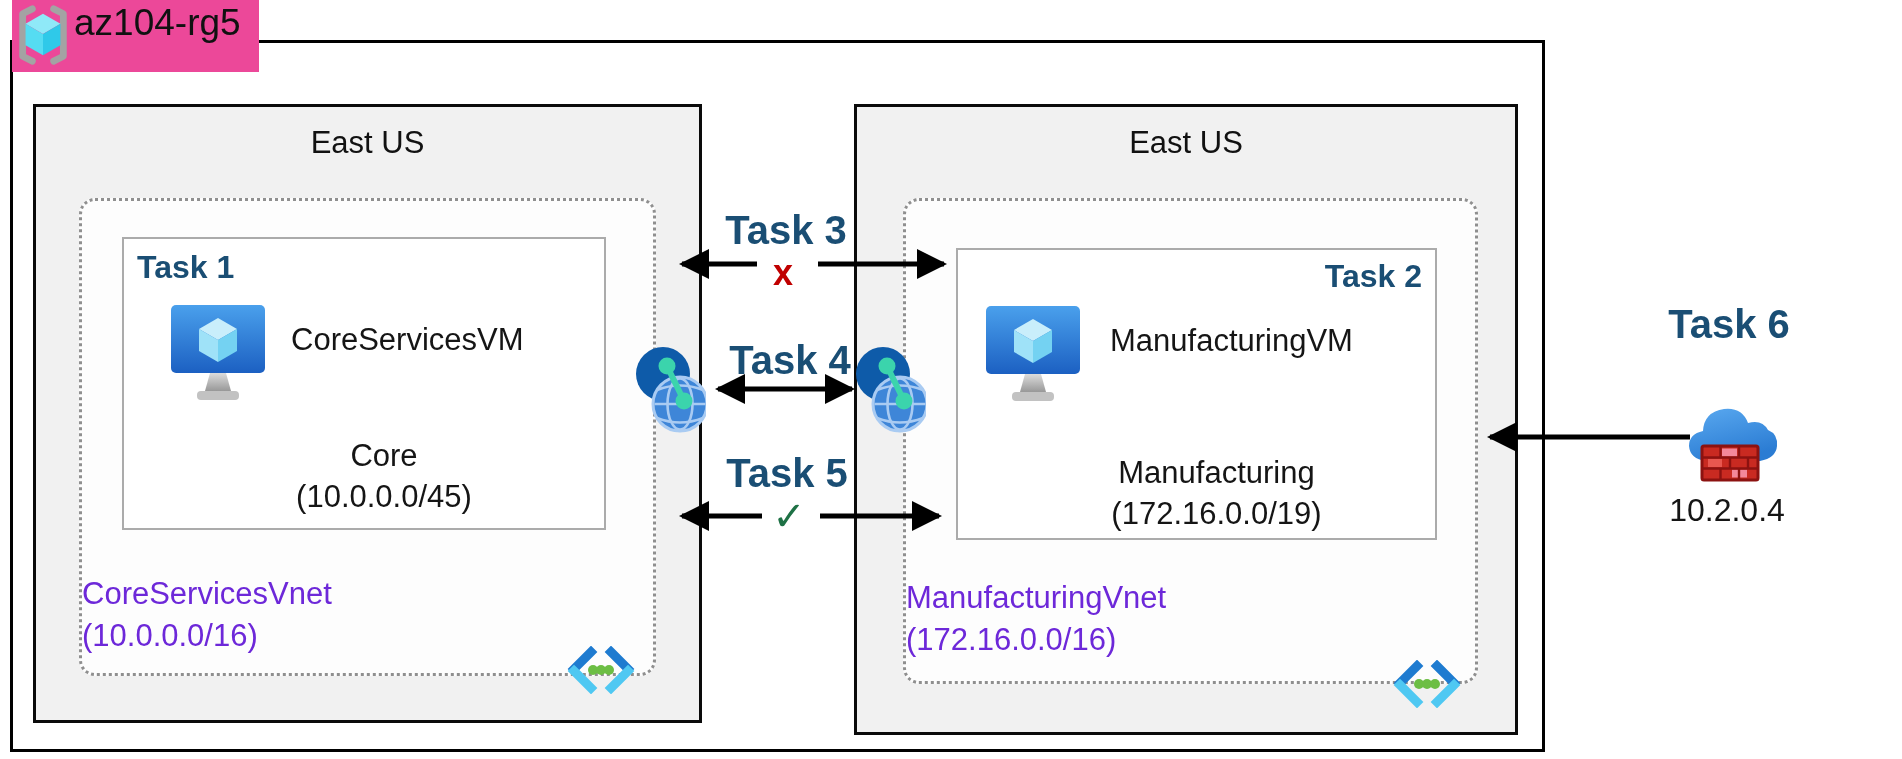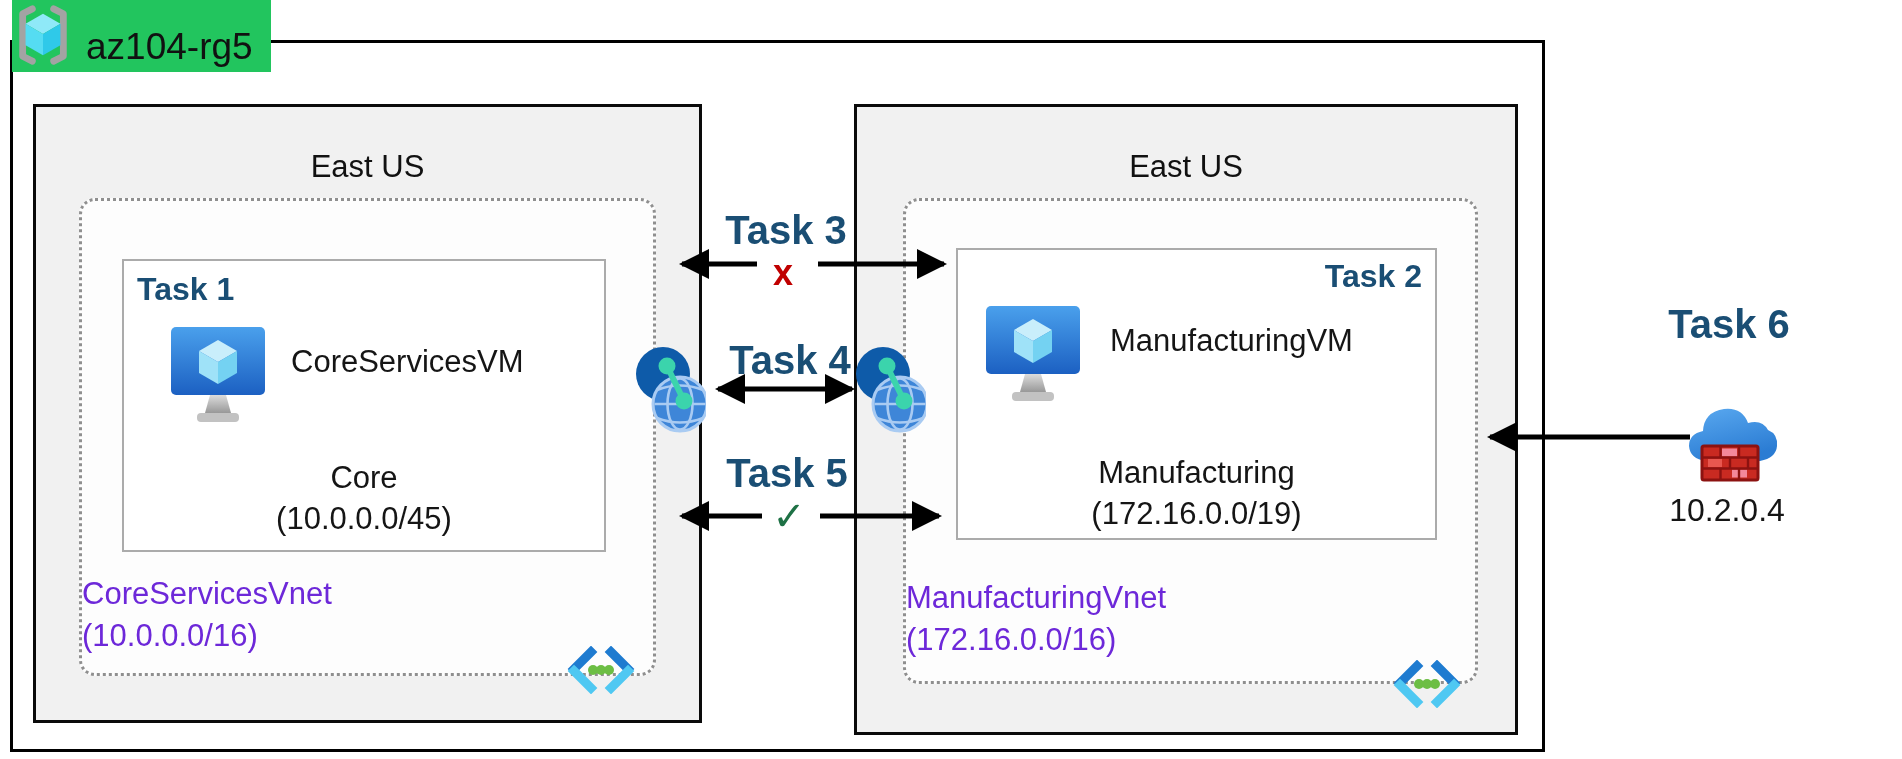--- a/index.html
+++ b/index.html
@@ -6,57 +6,57 @@
   .canvas {
     position:relative; width:1902px; height:759px; background:#ffffff;
     font-family:"Liberation Sans", "DejaVu Sans", sans-serif; color:#1a1a1a; overflow:hidden;
   }
   .rg-box {
     position:absolute; left:10px; top:40px; width:1535px; height:712px;
     border:3px solid #000000; box-sizing:border-box;
   }
   .rg-label {
     position:absolute; left:12px; top:0px; z-index:5;
-    display:flex; align-items:flex-end; gap:12px;
-    background:#22c55e; padding:2px 18px 4px 0;
+    display:flex; align-items:flex-start; 
+    background:#ec4899; padding:2px 18px 4px 0;
   }
   .rg-label-text { font-size:37px; color:#111; white-space:nowrap; }
 
   .region {
     position:absolute; background:#f1f1f1; border:3px solid #0a0a0a; box-sizing:border-box;
   }
   #region-left  { left:33px;  top:104px; width:669px; height:619px; }
   #region-right { left:854px; top:104px; width:664px; height:631px; }
   .region-title {
     position:absolute; top:18px; left:0; width:100%; text-align:center;
-    font-size:31px; color:#111;margin-top:24px;
+    font-size:31px; color:#111;
   }
   .vnet {
     position:absolute; background:#fdfdfd; border:3px dotted #8f8f8f;
     border-radius:16px; box-sizing:border-box;
   }
   #vnet-left  { left:43px; top:91px; width:577px; height:478px; }
   #vnet-right { left:46px; top:91px; width:575px; height:486px; }
 
   .subnet {
     position:absolute; background:#ffffff; border:2px solid #ababab; box-sizing:border-box;
   }
-  #subnet-left  { left:40px; top:36px; width:484px; height:293px;margin-top:22px; }
+  #subnet-left  { left:40px; top:36px; width:484px; height:293px; }
   #subnet-right { left:50px; top:47px; width:481px; height:292px; }
 
   .task-tag { position:absolute; font-size:32px; font-weight:700; color:#1a4e74; white-space:nowrap; }
   #task1-tag { left:13px; top:10px; }
   #task2-tag { right:13px; top:8px; }
 
   .vm-row { position:absolute; display:flex; align-items:center; }
   #vm-row-left  { left:45px; top:64px; gap:24px; }
   #vm-row-right { left:26px; top:54px; gap:28px; }
   .vm-name { font-size:31px; color:#151515; white-space:nowrap; padding-bottom:26px; }
 
-  .subnet-caption { position:absolute; left:0; width:100%; text-align:center; font-size:31px; line-height:41px; color:#151515; }
+  .subnet-caption { position:absolute; left:0; width:100%; text-align:center; font-size:31px; line-height:41px; color:#151515;padding-left:20px; }
   #subnet-caption-left  { top:196px; }
   #subnet-caption-right { top:202px; }
 
   .vnet-caption { position:absolute; left:0; width:100%; text-align:left; font-size:31px; line-height:42px; color:#6d28d9; }
   #vnet-caption-left  { top:372px; }
   #vnet-caption-right { top:376px; }
 
   .vnet-icon-pos { position:absolute; }
   #vnet-icon-left  { left:485px; top:445px; }
   #vnet-icon-right { left:487px; top:459px; }

